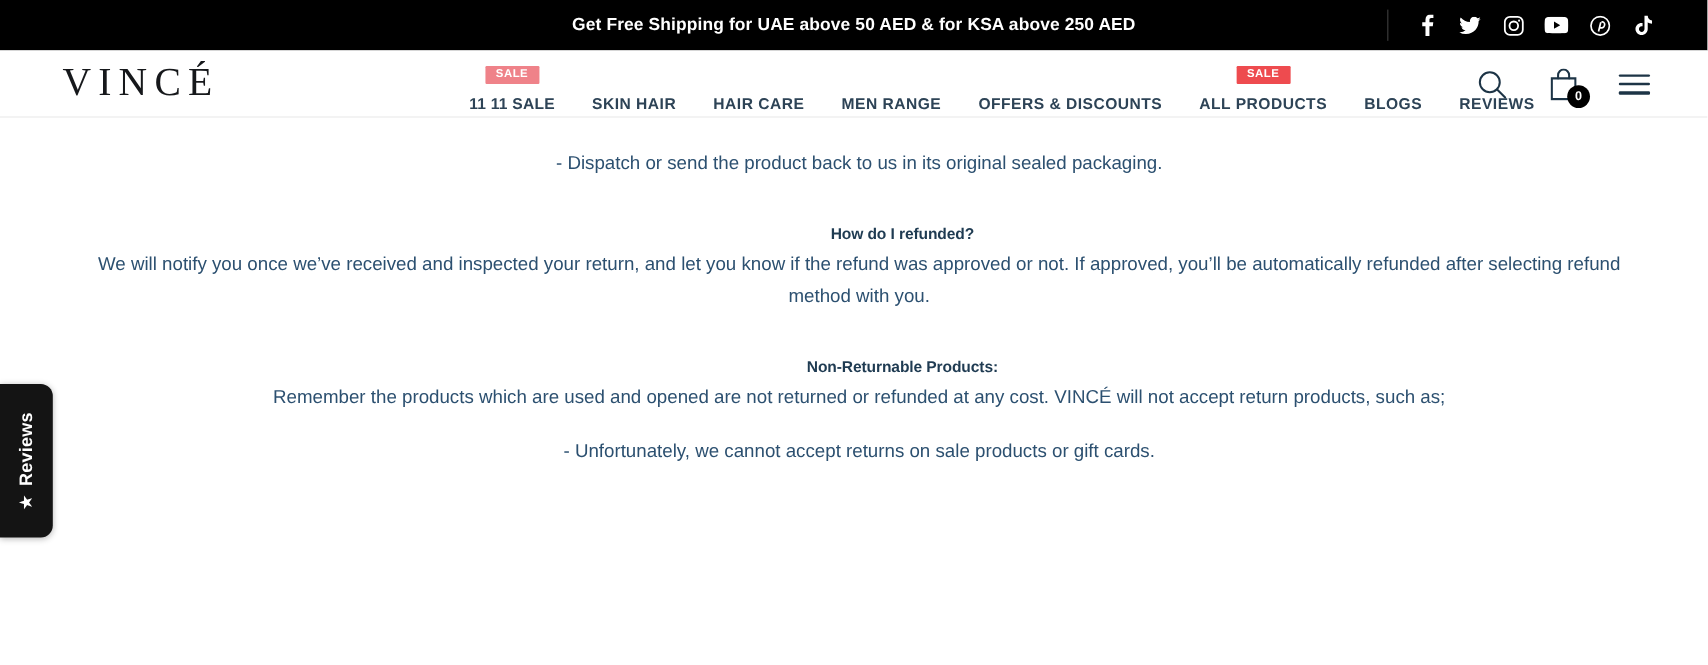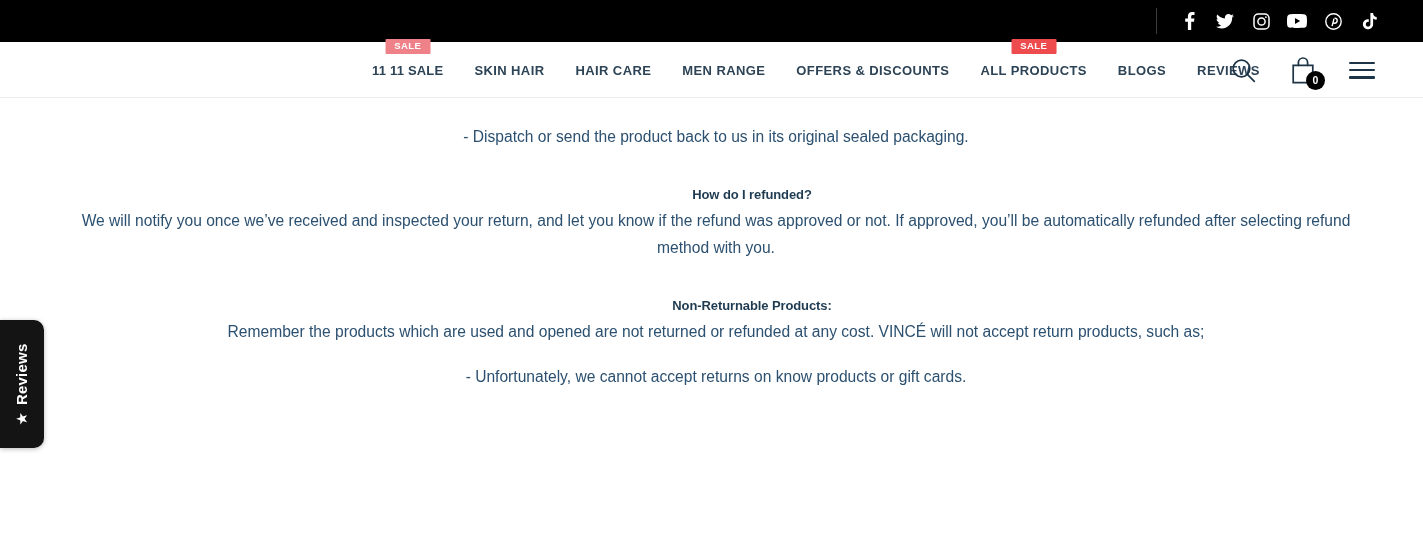--- a/index.html
+++ b/index.html
@@ -71,25 +71,25 @@
     font-size: 33px;
     font-weight: 400;
     letter-spacing: 6px;
     color: #16181b;
     cursor: pointer;
     line-height: 1;
   }
 
   .main-nav {
     position: absolute;
-    left: 372px;
+    left: 391px;
     top: 0;
     height: 56px;
     display: flex;
-    align-items: center;
+    align-items: flex-end;
     gap: 31px;
   }
   .nav-item {
     position: relative;
     font-size: 13px;
     font-weight: 700;
     letter-spacing: 0.4px;
     color: #2d4356;
     white-space: nowrap;
     cursor: pointer;
@@ -216,20 +216,21 @@
     color: #ffffff;
     font-size: 15px;
     font-weight: 600;
     letter-spacing: 0.2px;
   }
 </style>
 </head>
 <body>
 
 <div class="announce-bar">
+  <div class="announce-text">Get Free Shipping for UAE above 50 AED &amp; for KSA above 250 AED</div>
 
   <div class="social-wrap">
     <div class="social-divider"></div>
 
     <a class="social-icon">
       <svg width="11" height="18" viewBox="0 0 11 18" fill="currentColor">
           <path d="M7.2 18V9.8h2.8l.4-3.2H7.2V4.5c0-.9.3-1.6 1.6-1.6h1.7V0C10.2 0 9.2 0 8 0 5.6 0 3.9 1.5 3.9 4.2v2.4H1.2v3.2h2.7V18h3.3z"></path>
         </svg>
     </a>
 
@@ -262,20 +263,21 @@
 
     <a class="social-icon">
       <svg width="15" height="17" viewBox="0 0 15 17" fill="currentColor">
           <path d="M11.1 0h-2.7v11.2c0 1.3-1 2.4-2.3 2.4s-2.3-1-2.3-2.4 1-2.4 2.3-2.4c.2 0 .5 0 .7.1V6.2h-.7C3.1 6.2.9 8.4.9 11.2S3.1 16.2 6 16.2s5.1-2.2 5.1-5V5.5c1 .8 2.3 1.2 3.6 1.2V4c-2 0-3.6-1.6-3.6-4z"></path>
         </svg>
     </a>
   </div>
 </div>
 
 <header class="site-header">
+  <div class="logo">VINCÉ</div>
 
   <nav class="main-nav">
     <div class="nav-item first-item">
       <span class="sale-badge badge-pink">SALE</span>
       <span>11 11 SALE</span>
     </div>
     <div class="nav-item">
       <span>SKIN HAIR</span>
     </div>
     <div class="nav-item">
@@ -336,21 +338,21 @@
 
   <div class="gap-lg"></div>
 
   <h2 class="sect-heading">Non-Returnable Products:</h2>
   <div class="gap-xs"></div>
   <p class="body-line">Remember the products which are used and opened are not returned or refunded at any cost. VINCÉ will not accept return products, such as;</p>
 
   <div class="gap-sm"></div>
 
   <div class="gap-sm"></div>
-  <p class="body-line">- Unfortunately, we cannot accept returns on know products or gift cards.</p>
+  <p class="body-line">- Unfortunately, we cannot accept returns on sale products or gift cards.</p>
 </main>
 
 <div class="reviews-tab">
   <div class="reviews-inner">
     <span class="reviews-star">★</span>
     <span class="reviews-label">Reviews</span>
   </div>
 </div>
 
 </body></html>

